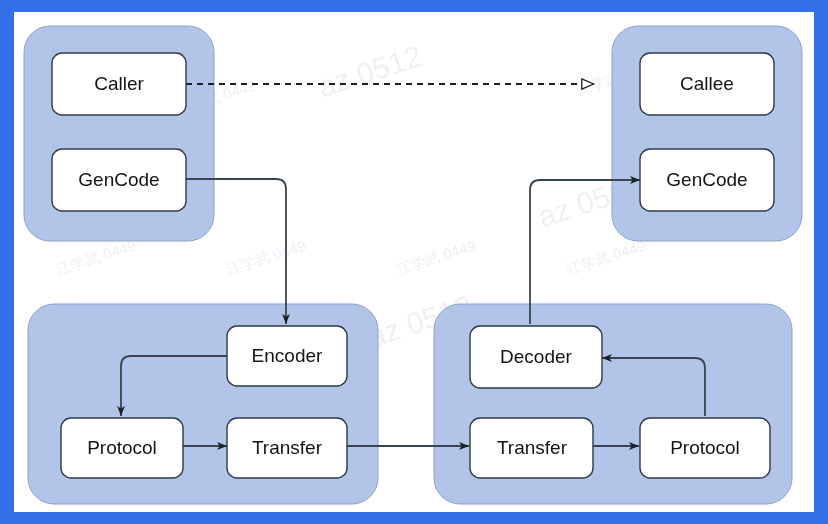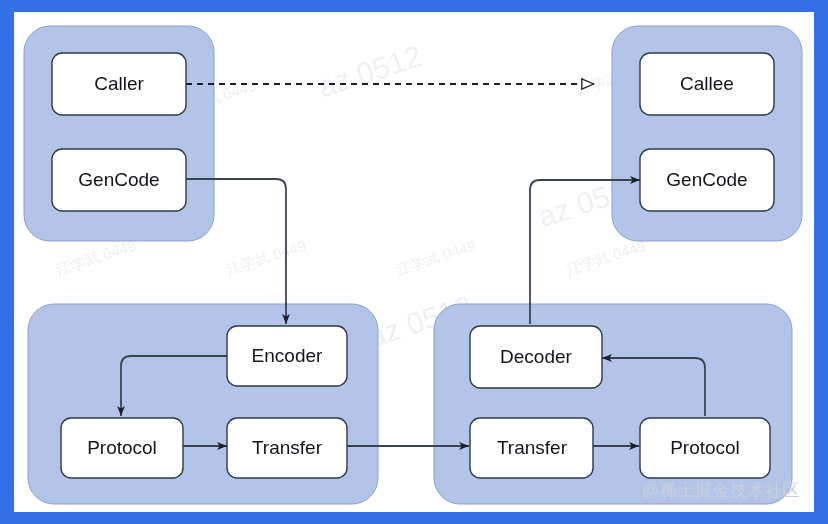--- a/index.html
+++ b/index.html
@@ -201,15 +201,14 @@
         <rect class="node-rect" x="456" y="406" width="123" height="60" rx="10" ry="10"></rect>
         <text class="node-label" x="518" y="437">Transfer</text>
       </g>
 
       <g>
         <rect class="node-rect" x="626" y="406" width="130" height="60" rx="10" ry="10"></rect>
         <text class="node-label" x="691" y="437">Protocol</text>
       </g>
     </svg>
 
-    <div class="brand-wm">@稀土掘金技术社区</div>
   </div>
 </div>
 
 </body></html>

